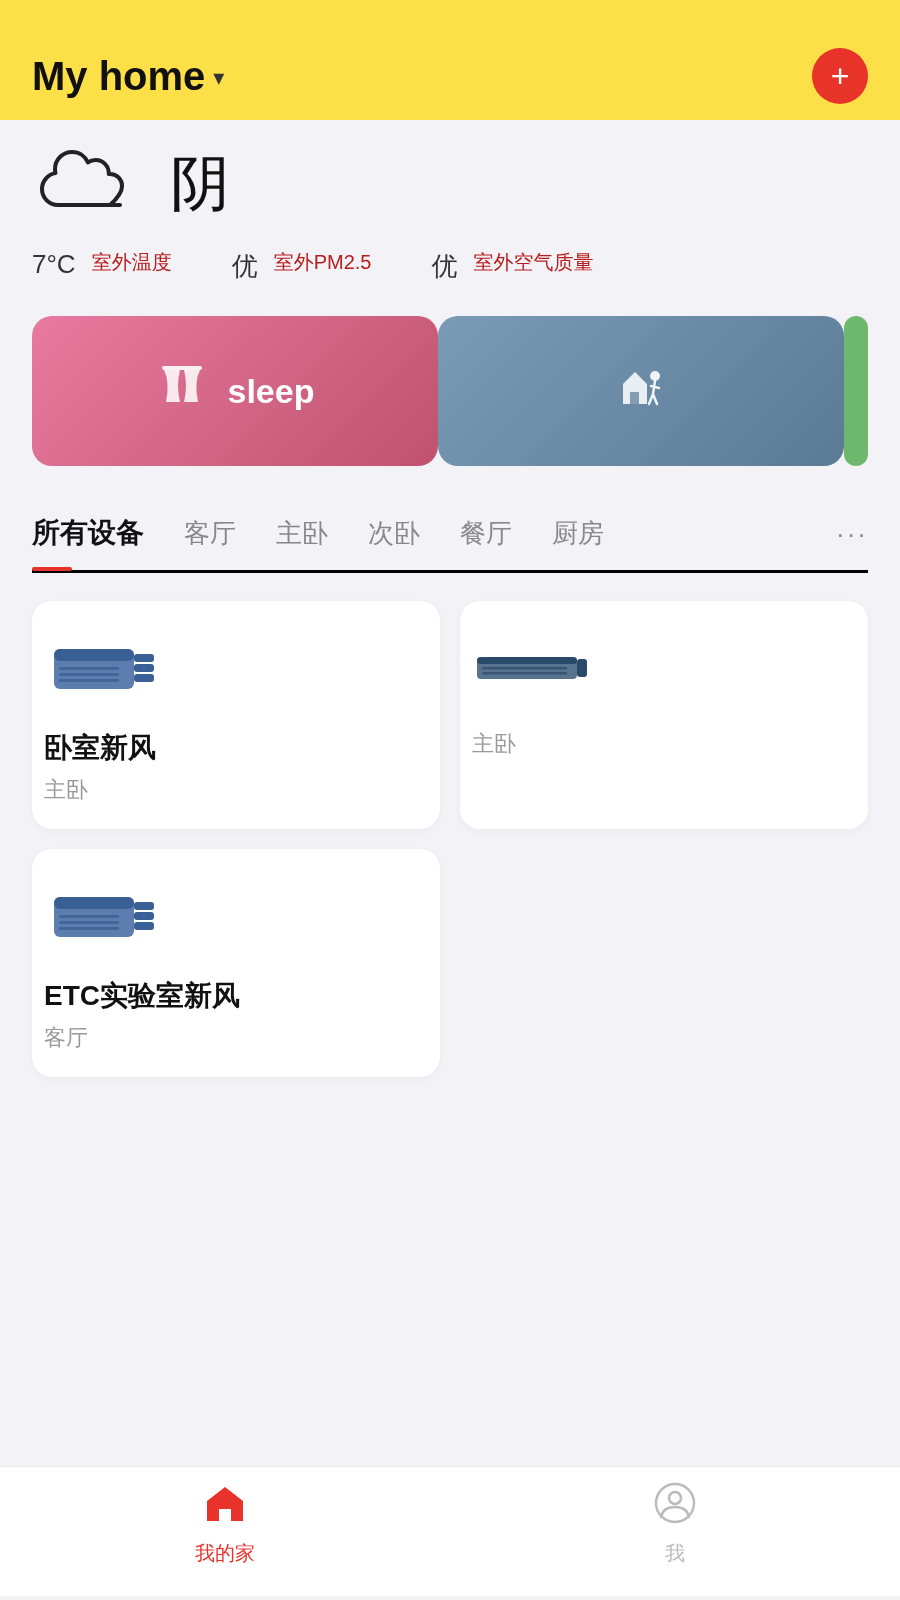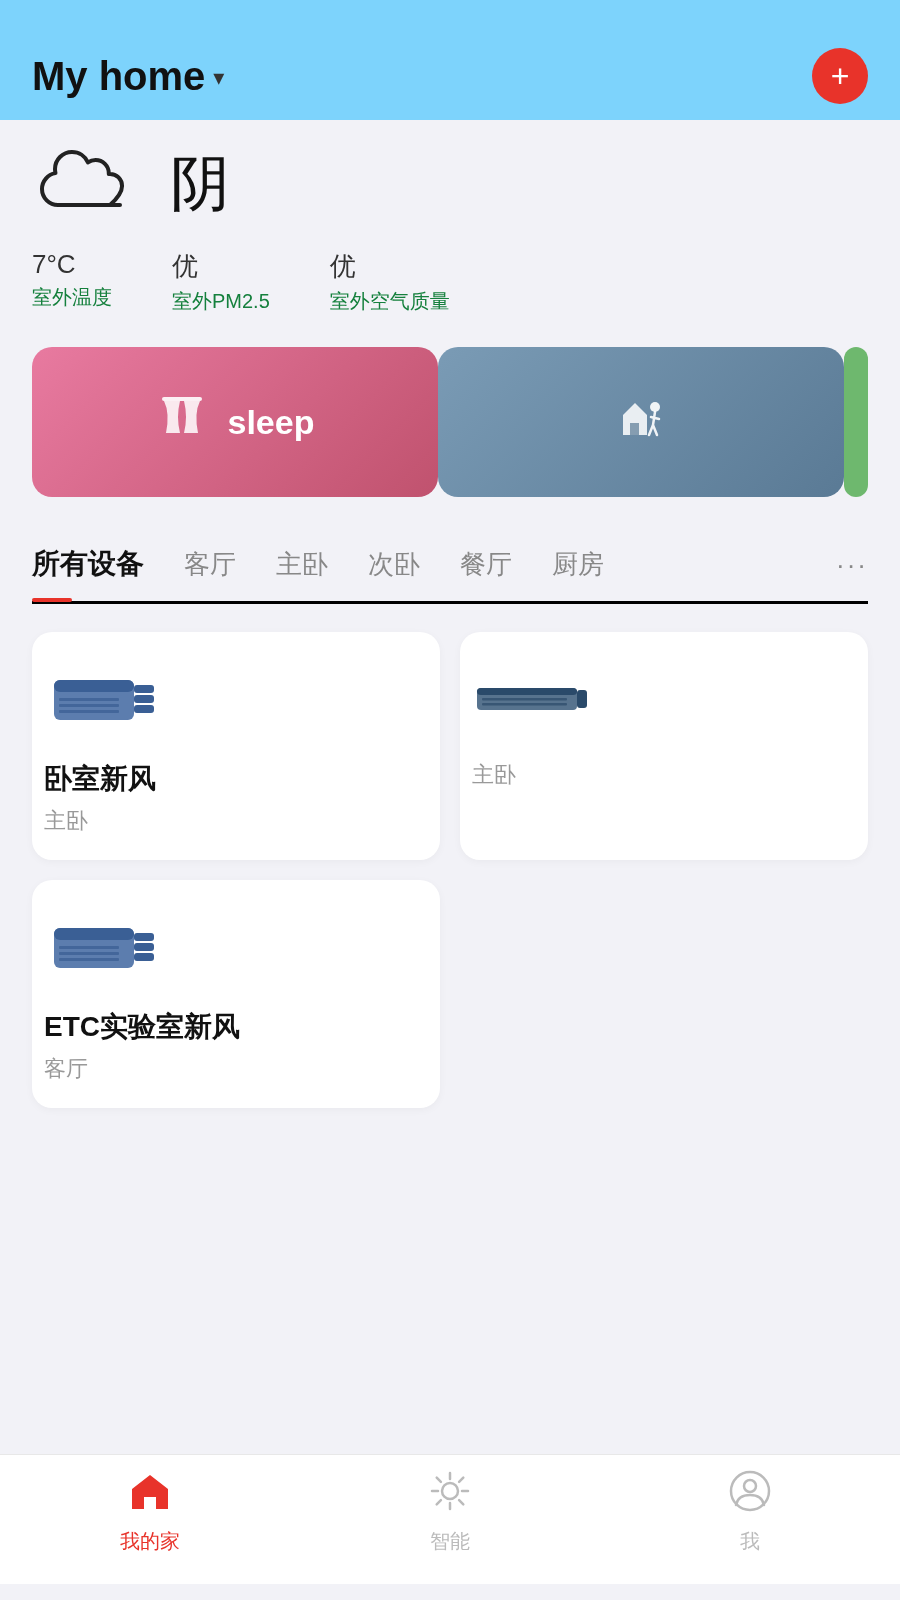--- a/index.html
+++ b/index.html
@@ -12,21 +12,21 @@
       position: relative;
       overflow-x: hidden;
     }
 
     
     .header {
       display: flex;
       justify-content: space-between;
       align-items: center;
       padding: 48px 32px 16px 32px;
-      background: #7dd3fc;
+      background: #fde047;
     }
     .header-title-wrap {
       display: flex;
       align-items: center;
       gap: 8px;
     }
     .header-title {
       font-size: 40px;
       font-weight: 700;
       color: #111;
@@ -79,31 +79,31 @@
       font-size: 60px;
       font-weight: 400;
       color: #111;
     }
     .weather-stats {
       display: flex;
       gap: 60px;
     }
     .weather-stat {
       display: flex;
-      flex-direction: column;
-      gap: 4px;
+      flex-direction: row;
+      gap: 16px;
     }
     .stat-value {
       font-size: 26px;
       color: #333;
       font-weight: 400;
     }
     .stat-label {
       font-size: 20px;
-      color: #15803d;
+      color: #b91c1c;
     }
 
     
     .mode-section {
       padding: 0 32px 32px 32px;
       display: flex;
       overflow: hidden;
     }
     .mode-card {
       flex: 1;
@@ -206,21 +206,21 @@
       margin-bottom: 8px;
     }
     .device-room {
       font-size: 22px;
       color: #999;
     }
 
     
     .bottom-nav {
       position: fixed;
-      bottom: 16px;
+      bottom: 4px;
       left: 0;
       width: 900px;
       height: 130px;
       background: white;
       border-top: 1px solid #e8e8e8;
       display: flex;
       align-items: center;
       justify-content: space-around;
       padding-bottom: 16px;
     }
@@ -407,36 +407,20 @@
 </div>
 
 <nav class="bottom-nav">
   <div class="nav-item">
     <span class="nav-icon active-nav">
       <svg width="44" height="44" viewBox="0 0 44 44" fill="none">
         <path d="M4 20 L22 6 L40 20 L40 40 L28 40 L28 28 L16 28 L16 40 L4 40 Z" fill="#e8332a"></path>
       </svg>
     </span>
     <span class="nav-label active-nav">我的家</span>
-  </div>
-  <div class="nav-item">
-    <span class="nav-icon">
-      <svg width="44" height="44" viewBox="0 0 44 44" fill="none">
-        <circle cx="22" cy="22" r="8" stroke="#bbb" stroke-width="2.5" fill="none"></circle>
-        <line x1="22" y1="4" x2="22" y2="10" stroke="#bbb" stroke-width="2.5" stroke-linecap="round"></line>
-        <line x1="22" y1="34" x2="22" y2="40" stroke="#bbb" stroke-width="2.5" stroke-linecap="round"></line>
-        <line x1="4" y1="22" x2="10" y2="22" stroke="#bbb" stroke-width="2.5" stroke-linecap="round"></line>
-        <line x1="34" y1="22" x2="40" y2="22" stroke="#bbb" stroke-width="2.5" stroke-linecap="round"></line>
-        <line x1="8.7" y1="8.7" x2="12.9" y2="12.9" stroke="#bbb" stroke-width="2.5" stroke-linecap="round"></line>
-        <line x1="31.1" y1="31.1" x2="35.3" y2="35.3" stroke="#bbb" stroke-width="2.5" stroke-linecap="round"></line>
-        <line x1="35.3" y1="8.7" x2="31.1" y2="12.9" stroke="#bbb" stroke-width="2.5" stroke-linecap="round"></line>
-        <line x1="12.9" y1="31.1" x2="8.7" y2="35.3" stroke="#bbb" stroke-width="2.5" stroke-linecap="round"></line>
-      </svg>
-    </span>
-    <span class="nav-label">智能</span>
   </div>
   <div class="nav-item">
     <span class="nav-icon">
       <svg width="44" height="44" viewBox="0 0 44 44" fill="none">
         <circle cx="22" cy="22" r="19" stroke="#bbb" stroke-width="2.5" fill="none"></circle>
         <circle cx="22" cy="17" r="6" stroke="#bbb" stroke-width="2.5" fill="none"></circle>
         <path d="M8 36 Q10 26 22 26 Q34 26 36 36" stroke="#bbb" stroke-width="2.5" fill="none" stroke-linecap="round"></path>
       </svg>
     </span>
     <span class="nav-label">我</span>

